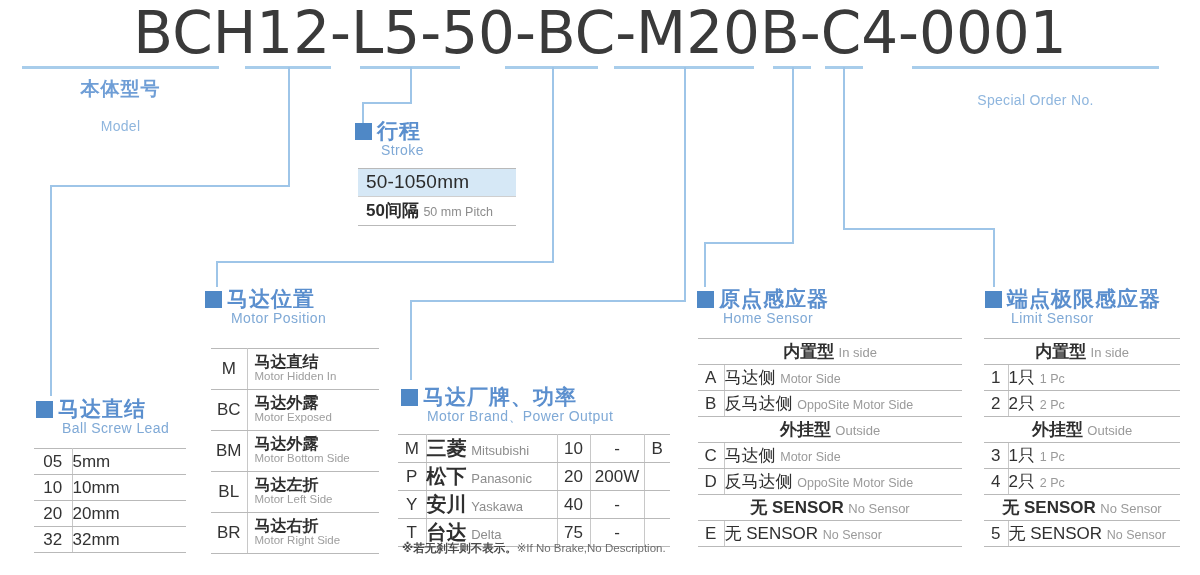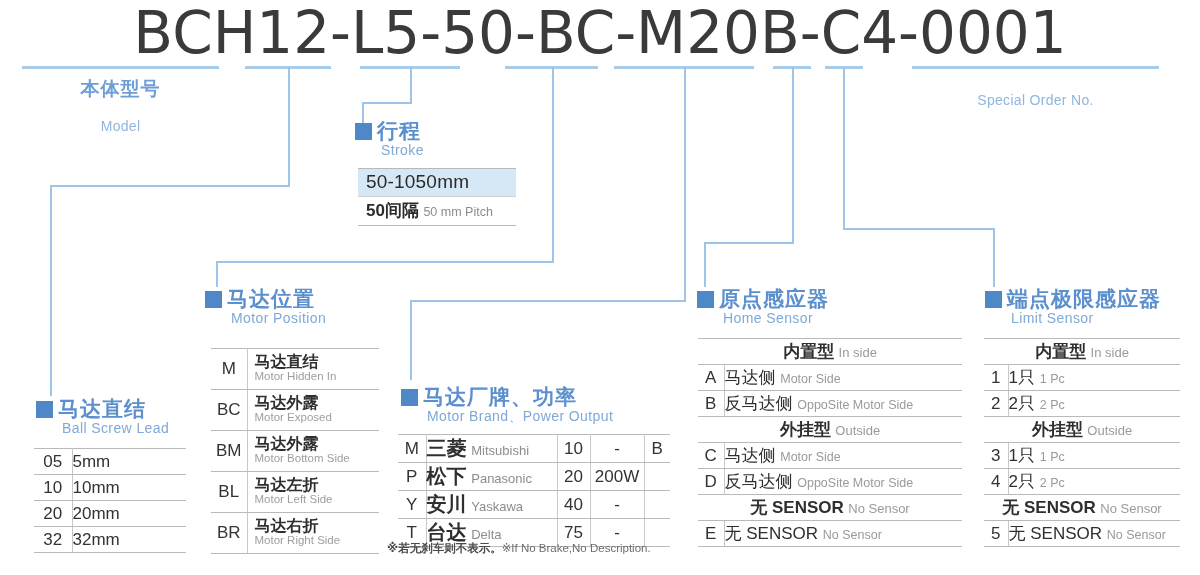--- a/index.html
+++ b/index.html
@@ -279,21 +279,21 @@
         <tr style="height: 26px;">
           <td class="code">T</td>
           <td class="val" style="border-right: 1px solid rgb(200, 200, 200);"><span class="cnTxt">台达</span> <span class="enTxtD">Delta</span></td>
           <td class="code">75</td>
           <td style="text-align: center; border-right: 1px solid rgb(200, 200, 200);"><span style="font-size:17px">-</span></td>
           <td style="text-align: center; border-right: none;"></td>
         </tr>
       </tbody>
   </table>
 
-  <div class="note" style="left:387px; top:541px;">
+  <div class="note" style="left:402px; top:541px;">
     <b>※若无刹车则不表示。</b><span>※If No Brake,No Description.</span>
   </div>
 
   <div class="grp" style="left:697px; top:288px;">
     <div class="sq"></div>
     <div class="cn">原点感应器</div>
     <div class="en">Home Sensor</div>
   </div>
 
   <table class="tb" id="tbl-home" style="left:698px; top:338px; width:264px;">

